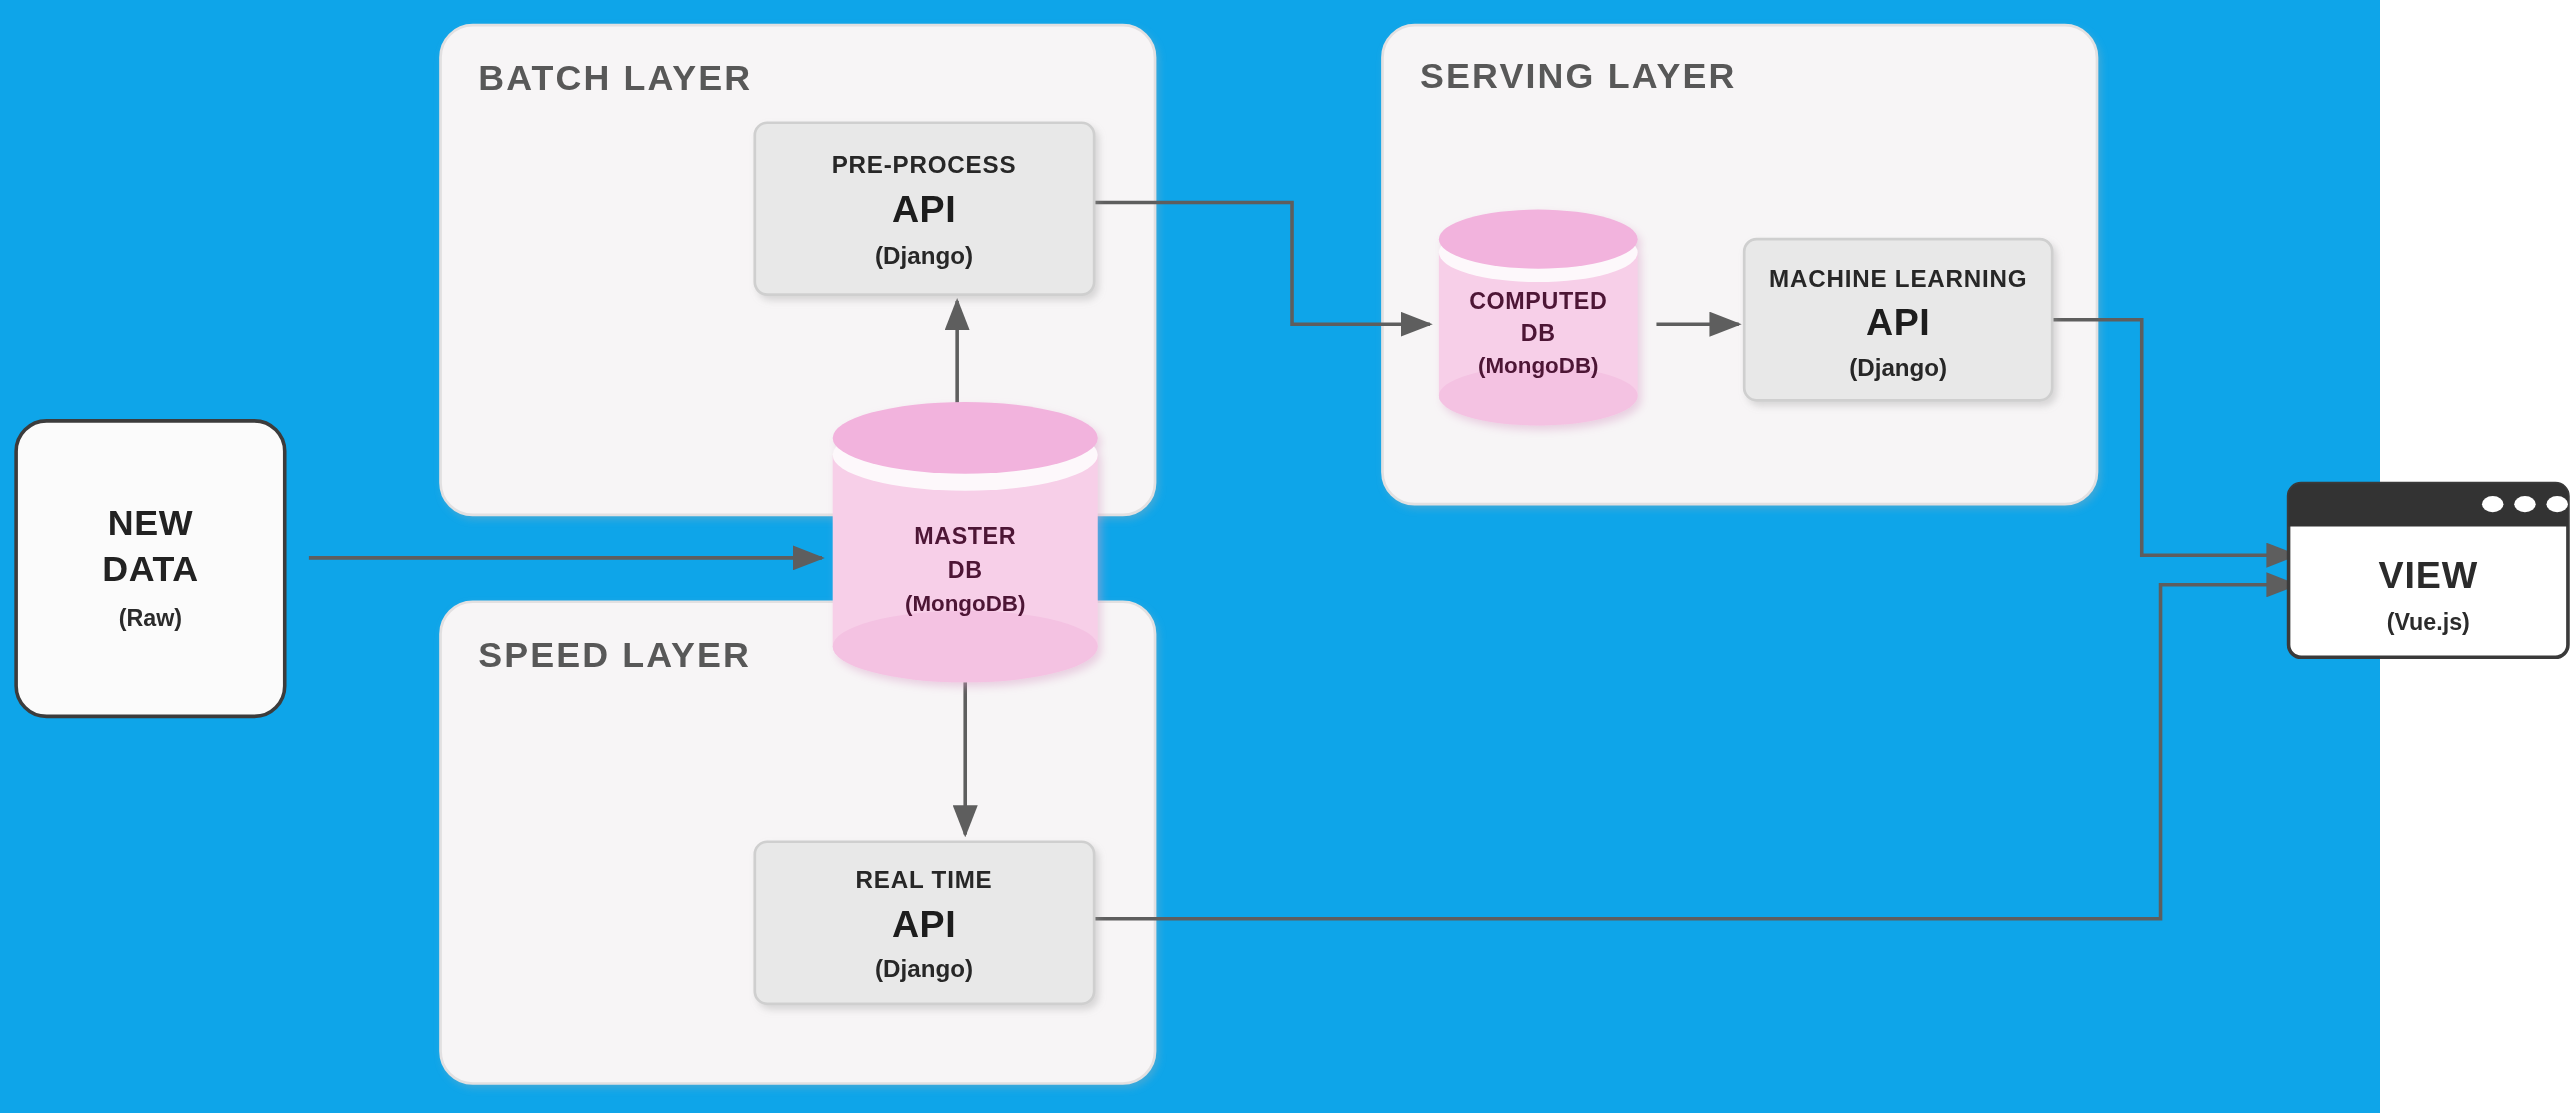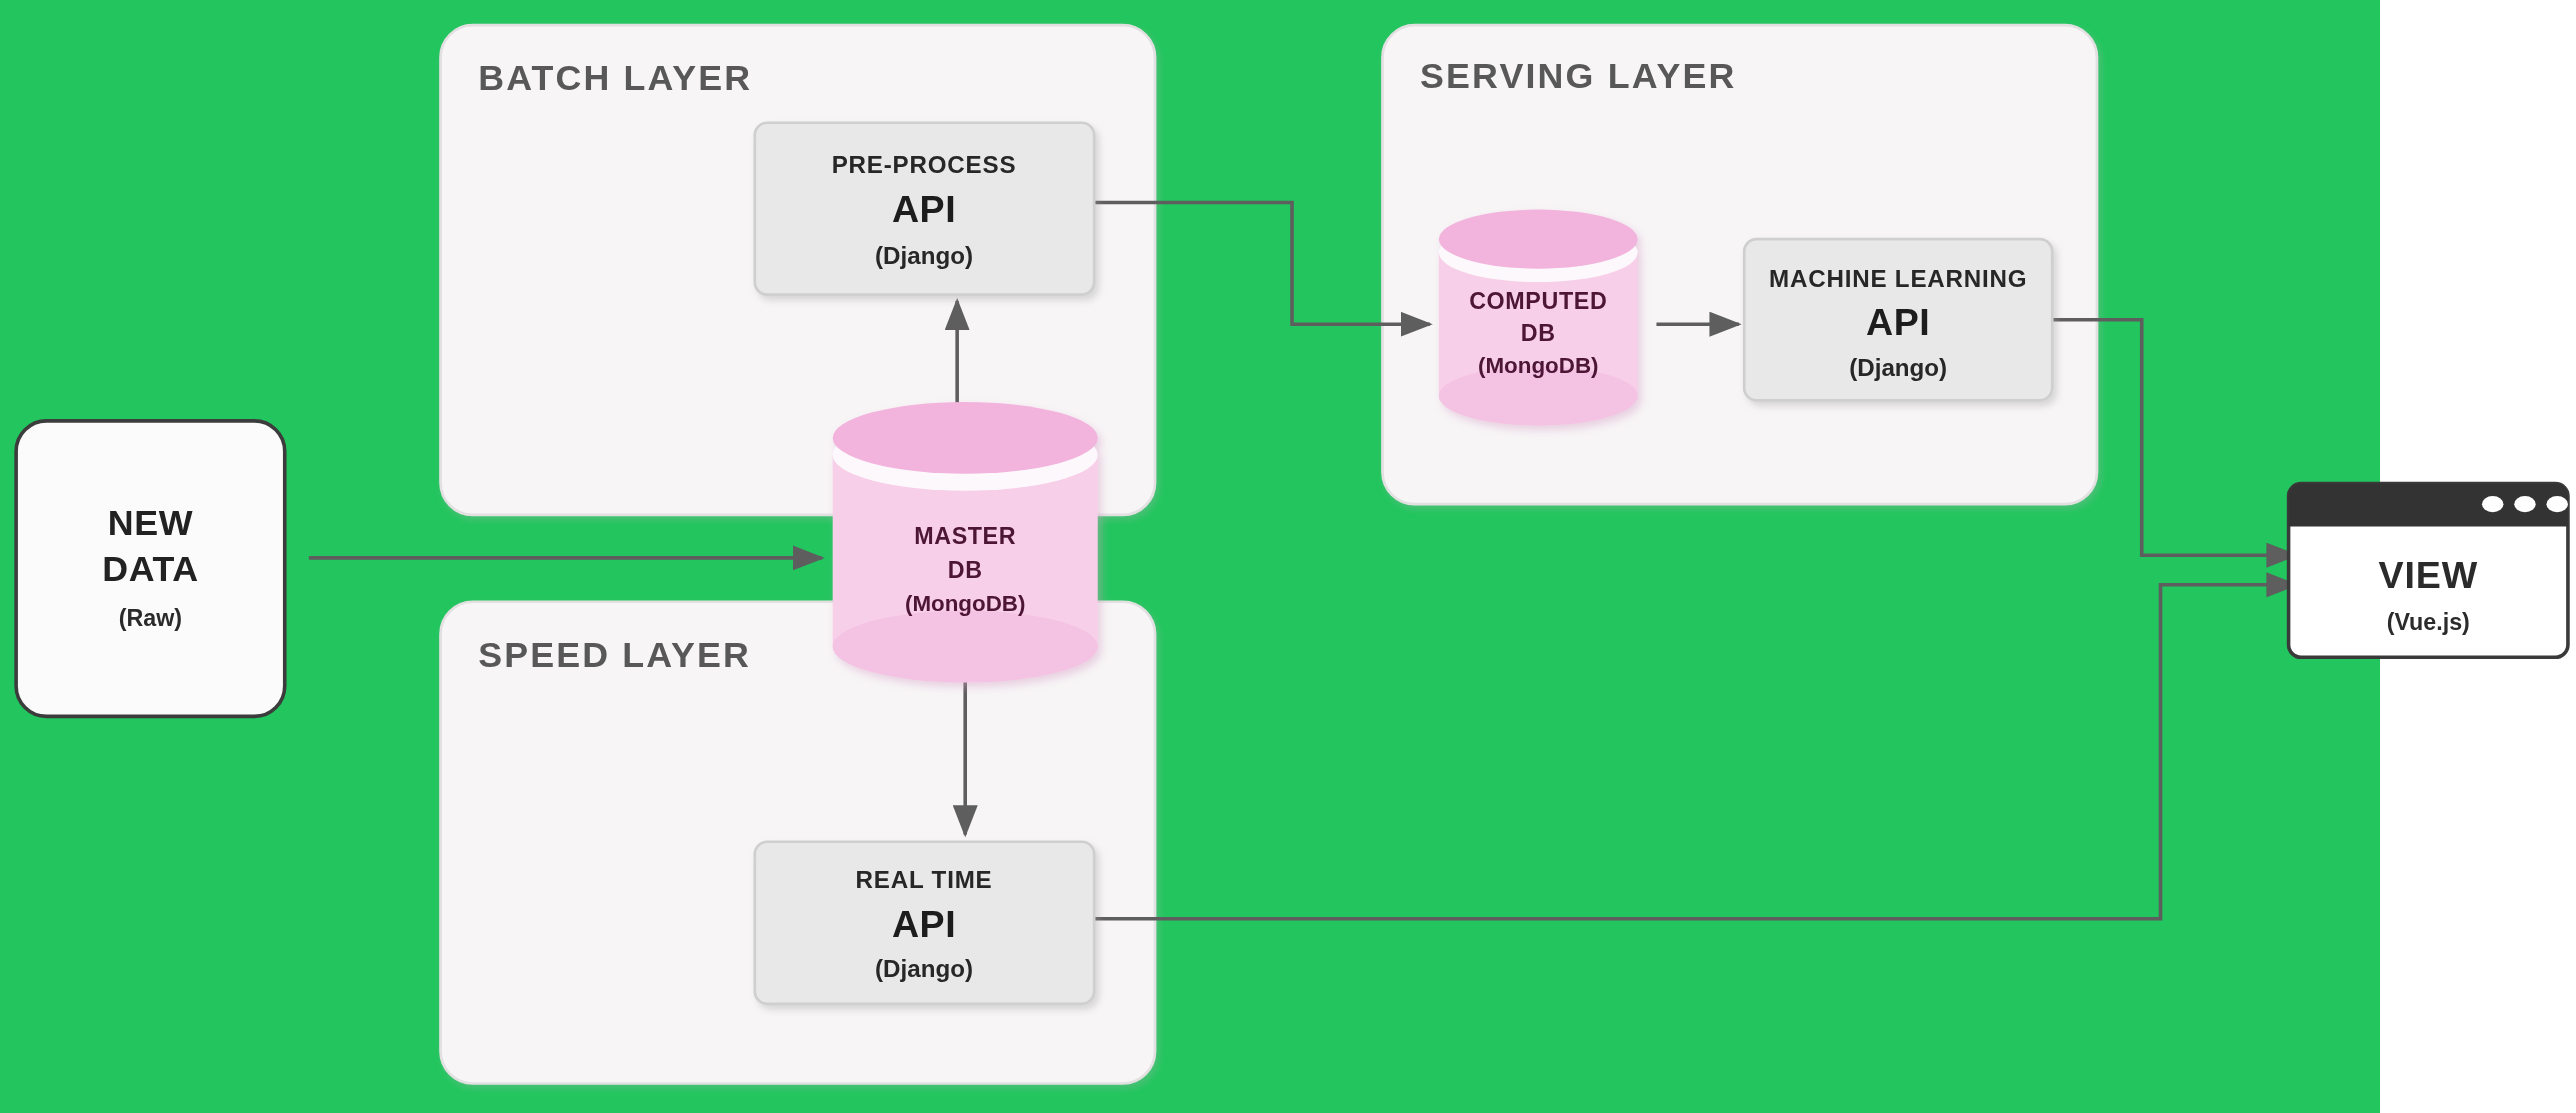--- a/index.html
+++ b/index.html
@@ -11,21 +11,21 @@
   body {
     font-family: "Liberation Sans", sans-serif;
     width: 2576px;
     height: 1114px;
     overflow: hidden;
   }
   #diagram-root {
     position: relative;
     width: 2380px;
     height: 1114px;
-    background: #22c55e;
+    background: #0ea5e9;
   }
   svg#diagram-svg {
     position: absolute;
     top: 0;
     left: 0;
     width: 2576px;
     height: 1114px;
     display: block;
   }
   

